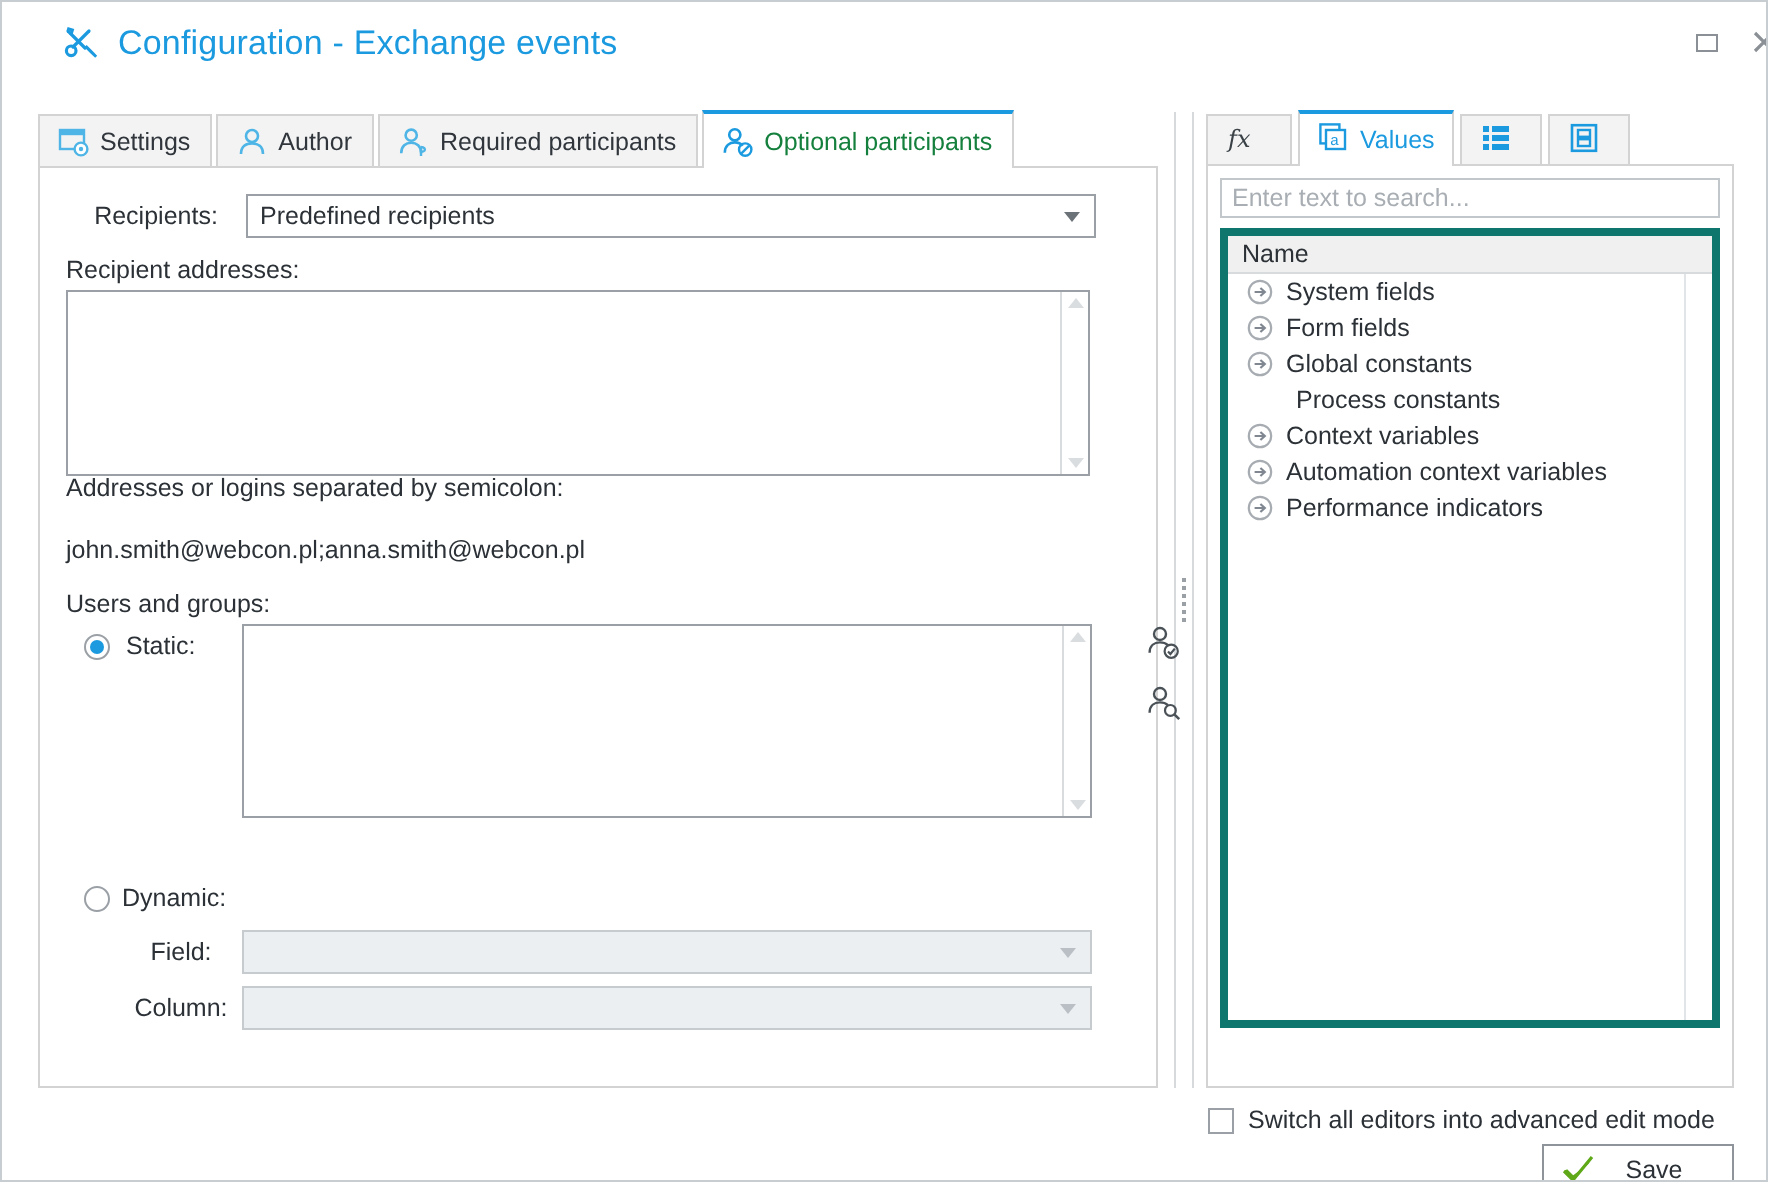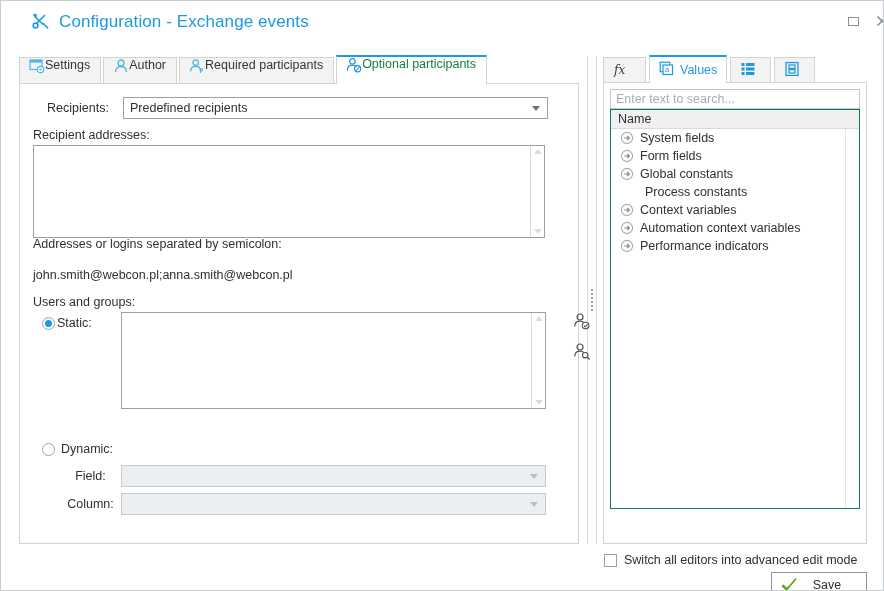--- a/index.html
+++ b/index.html
@@ -64,27 +64,28 @@
   }
 
   .tabstrip {
     position: relative;
     height: 28px;
     display: flex;
     align-items: flex-end;
   }
   .tab {
     height: 27px;
-    display: flex; 
+    display: flex; align-items: center;
     padding: 0 10px 0 9px;
     background: #f3f3f3;
     border: 1px solid #d3d3d3;
     border-bottom: none;
     font-size: 12.5px;
     color: #30363c;
+    gap: 5px;
     margin-right: 2px;
     cursor: default;
     white-space: nowrap;
   }
   .tab.active {
     background: #ffffff;
     border: 1px solid #d3d3d3;
     border-top: 2px solid #1b9ae0;
     border-bottom: none;
     color: #15803d;
@@ -251,21 +252,22 @@
     background: #ffffff;
     font-size: 12.5px;
     color: #2b3136;
     padding: 0 5px;
     font-family: "Liberation Sans", sans-serif;
     outline: none;
   }
   .search-input::placeholder { color: #a8aeb3; }
 
   .tree {
-    border: 1px solid #0f766e;
+    margin-top: 5px;
+    border: 4px solid #0f766e;
     height: 400px;
     background: #ffffff;
     position: relative;
     overflow: hidden;
   }
   .tree-head {
     height: 19px;
     background: #f0f0f0;
     border-bottom: 1px solid #d8dbde;
     display: flex; align-items: center;
@@ -425,21 +427,21 @@
             <span class="sb-up"></span>
             <span class="sb-dn"></span>
           </div>
         </div>
 
         <div class="hint" style="position:absolute; left:13px; top:153px;">Addresses or logins separated by semicolon:</div>
         <div class="hint" style="position:absolute; left:13px; top:184px;">john.smith@webcon.pl;anna.smith@webcon.pl</div>
 
         <div class="lbl" style="position:absolute; left:13px; top:211px;">Users and groups:</div>
 
-        <div class="row" style="position:absolute; left:22px; top:232px; gap:2px;">
+        <div class="row" style="position:absolute; left:22px; top:232px; gap:8px;">
           <span class="radio on"></span>
           <span class="lbl">Static:</span>
         </div>
 
         <div class="textarea-box" style="position:absolute; left:101px; top:228px; width:425px; height:97px;">
           <span style="position:absolute;left:5px;top:3px;font-size:12.5px;color:#2b3136;"></span>
           <div class="vscroll">
             <span class="sb-up"></span>
             <span class="sb-dn"></span>
           </div>

